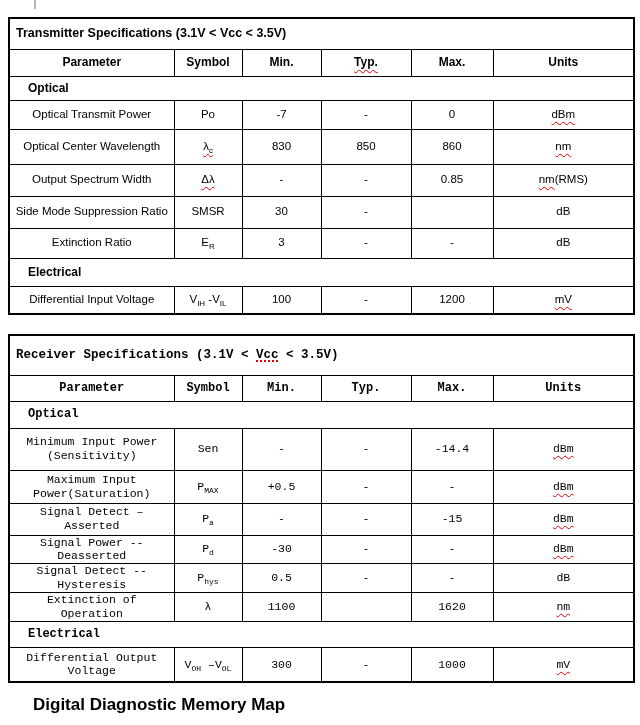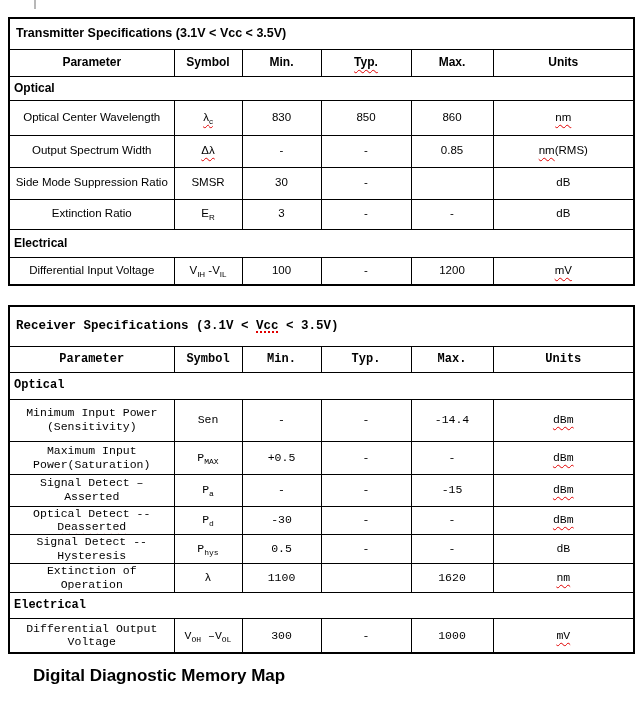--- a/index.html
+++ b/index.html
@@ -39,21 +39,21 @@
     text-align:left;
     font-weight:bold;
     font-size:12.5px;
     padding-left:6px;
   }
   .head th { font-weight:bold; font-size:12px; }
   .section td {
     text-align:left;
     font-weight:bold;
     font-size:12px;
-    padding-left:4px;
+    padding-left:18px;
   }
   sub { font-size:8px; line-height:0; }
   .sq {
     text-decoration:underline;
     text-decoration-style:wavy;
     text-decoration-color:#e00000;
     text-decoration-thickness:1px;
     text-underline-offset:3px;
     text-decoration-skip-ink:none;
   }
@@ -92,20 +92,28 @@
     <th>Parameter</th>
     <th>Symbol</th>
     <th>Min.</th>
     <th><span class="sq">Typ.</span></th>
     <th>Max.</th>
     <th>Units</th>
   </tr>
   <tr class="section" style="height:24px">
     <td colspan="6">Optical</td>
   </tr>
+  <tr style="height:29px">
+    <td>Optical Transmit Power</td>
+    <td>Po</td>
+    <td>-7</td>
+    <td>-</td>
+    <td>0</td>
+    <td><span class="sq">dBm</span></td>
+  </tr>
   <tr style="height:35px">
     <td>Optical Center Wavelength</td>
     <td><span class="sq"><span>λ</span><sub>c</sub></span></td>
     <td>830</td>
     <td>850</td>
     <td>860</td>
     <td><span class="sq">nm</span></td>
   </tr>
   <tr style="height:32px">
     <td>Output Spectrum Width</td>
@@ -187,21 +195,21 @@
   </tr>
   <tr style="height:32px">
     <td>Signal Detect – Asserted</td>
     <td><span>P</span><sub>a</sub></td>
     <td>-</td>
     <td>-</td>
     <td>-15</td>
     <td><span class="sq">dBm</span></td>
   </tr>
   <tr style="height:23px">
-    <td><span>Optical Detect -- </span><span class="sq">Deasserted</span></td>
+    <td><span>Signal Power -- </span><span class="sq">Deasserted</span></td>
     <td><span>P</span><sub>d</sub></td>
     <td>-30</td>
     <td>-</td>
     <td>-</td>
     <td><span class="sq">dBm</span></td>
   </tr>
   <tr style="height:28px">
     <td>Signal Detect -- Hysteresis</td>
     <td><span>P</span><sub>hys</sub></td>
     <td>0.5</td>

